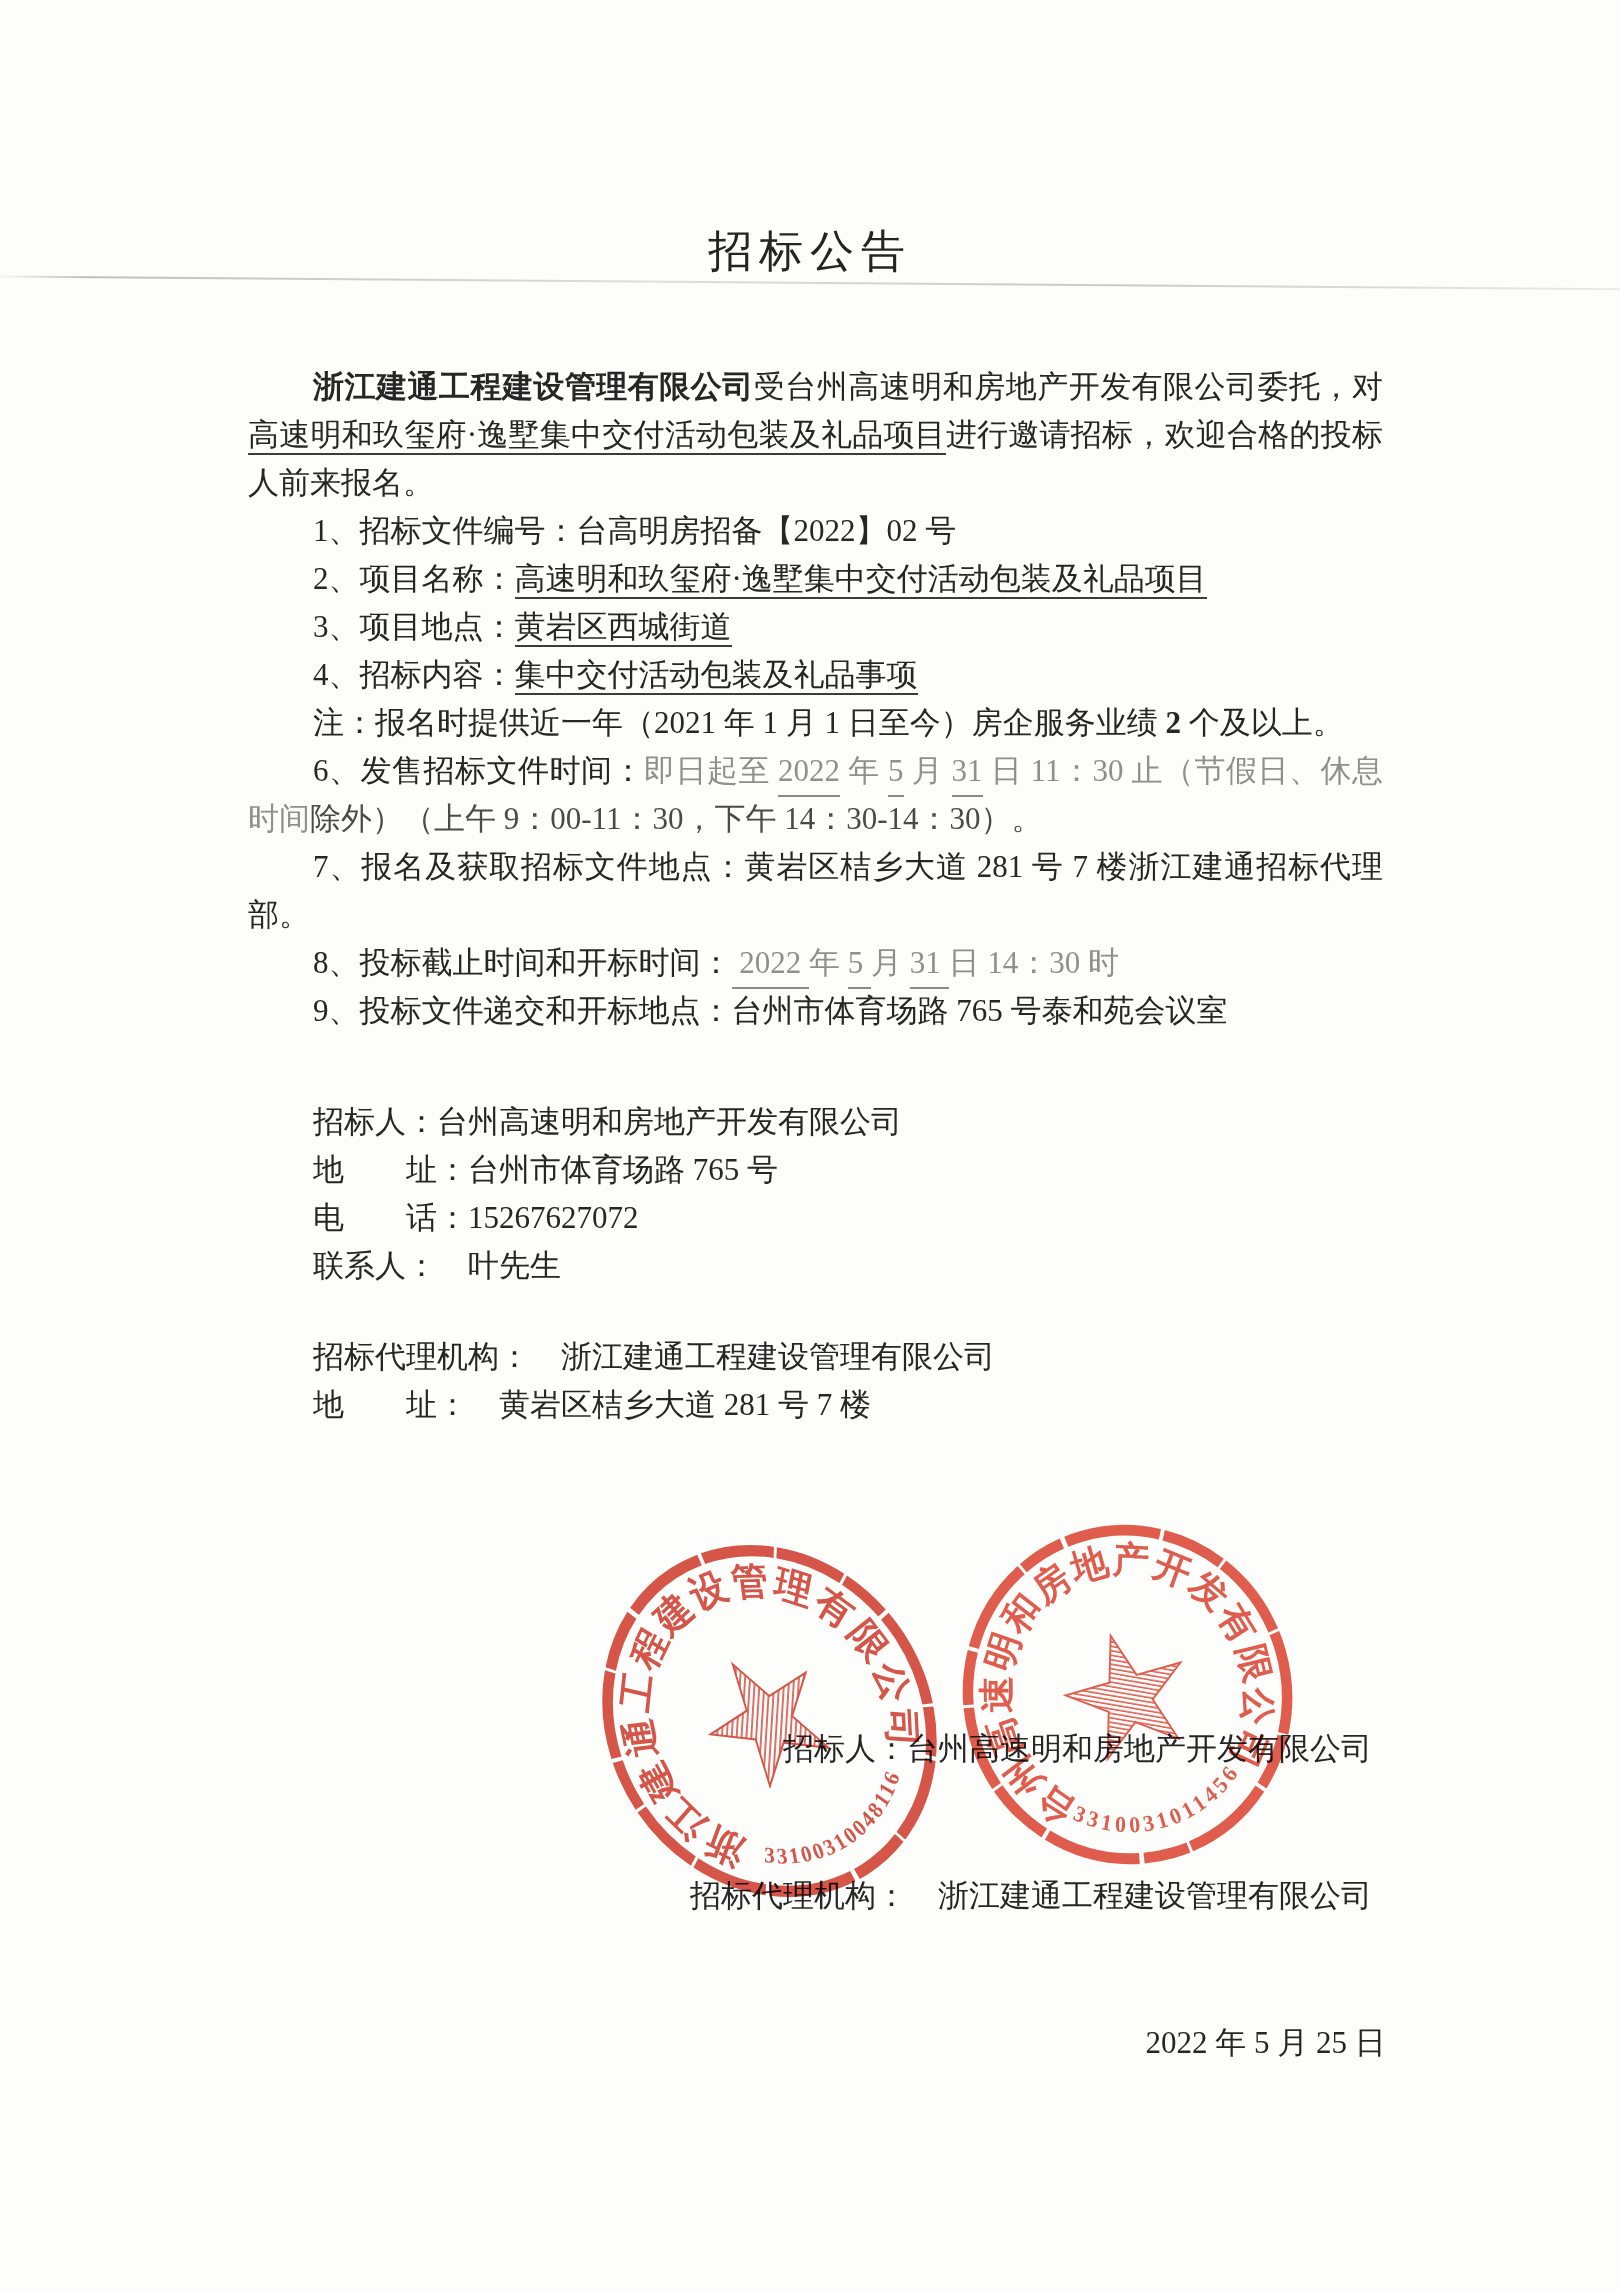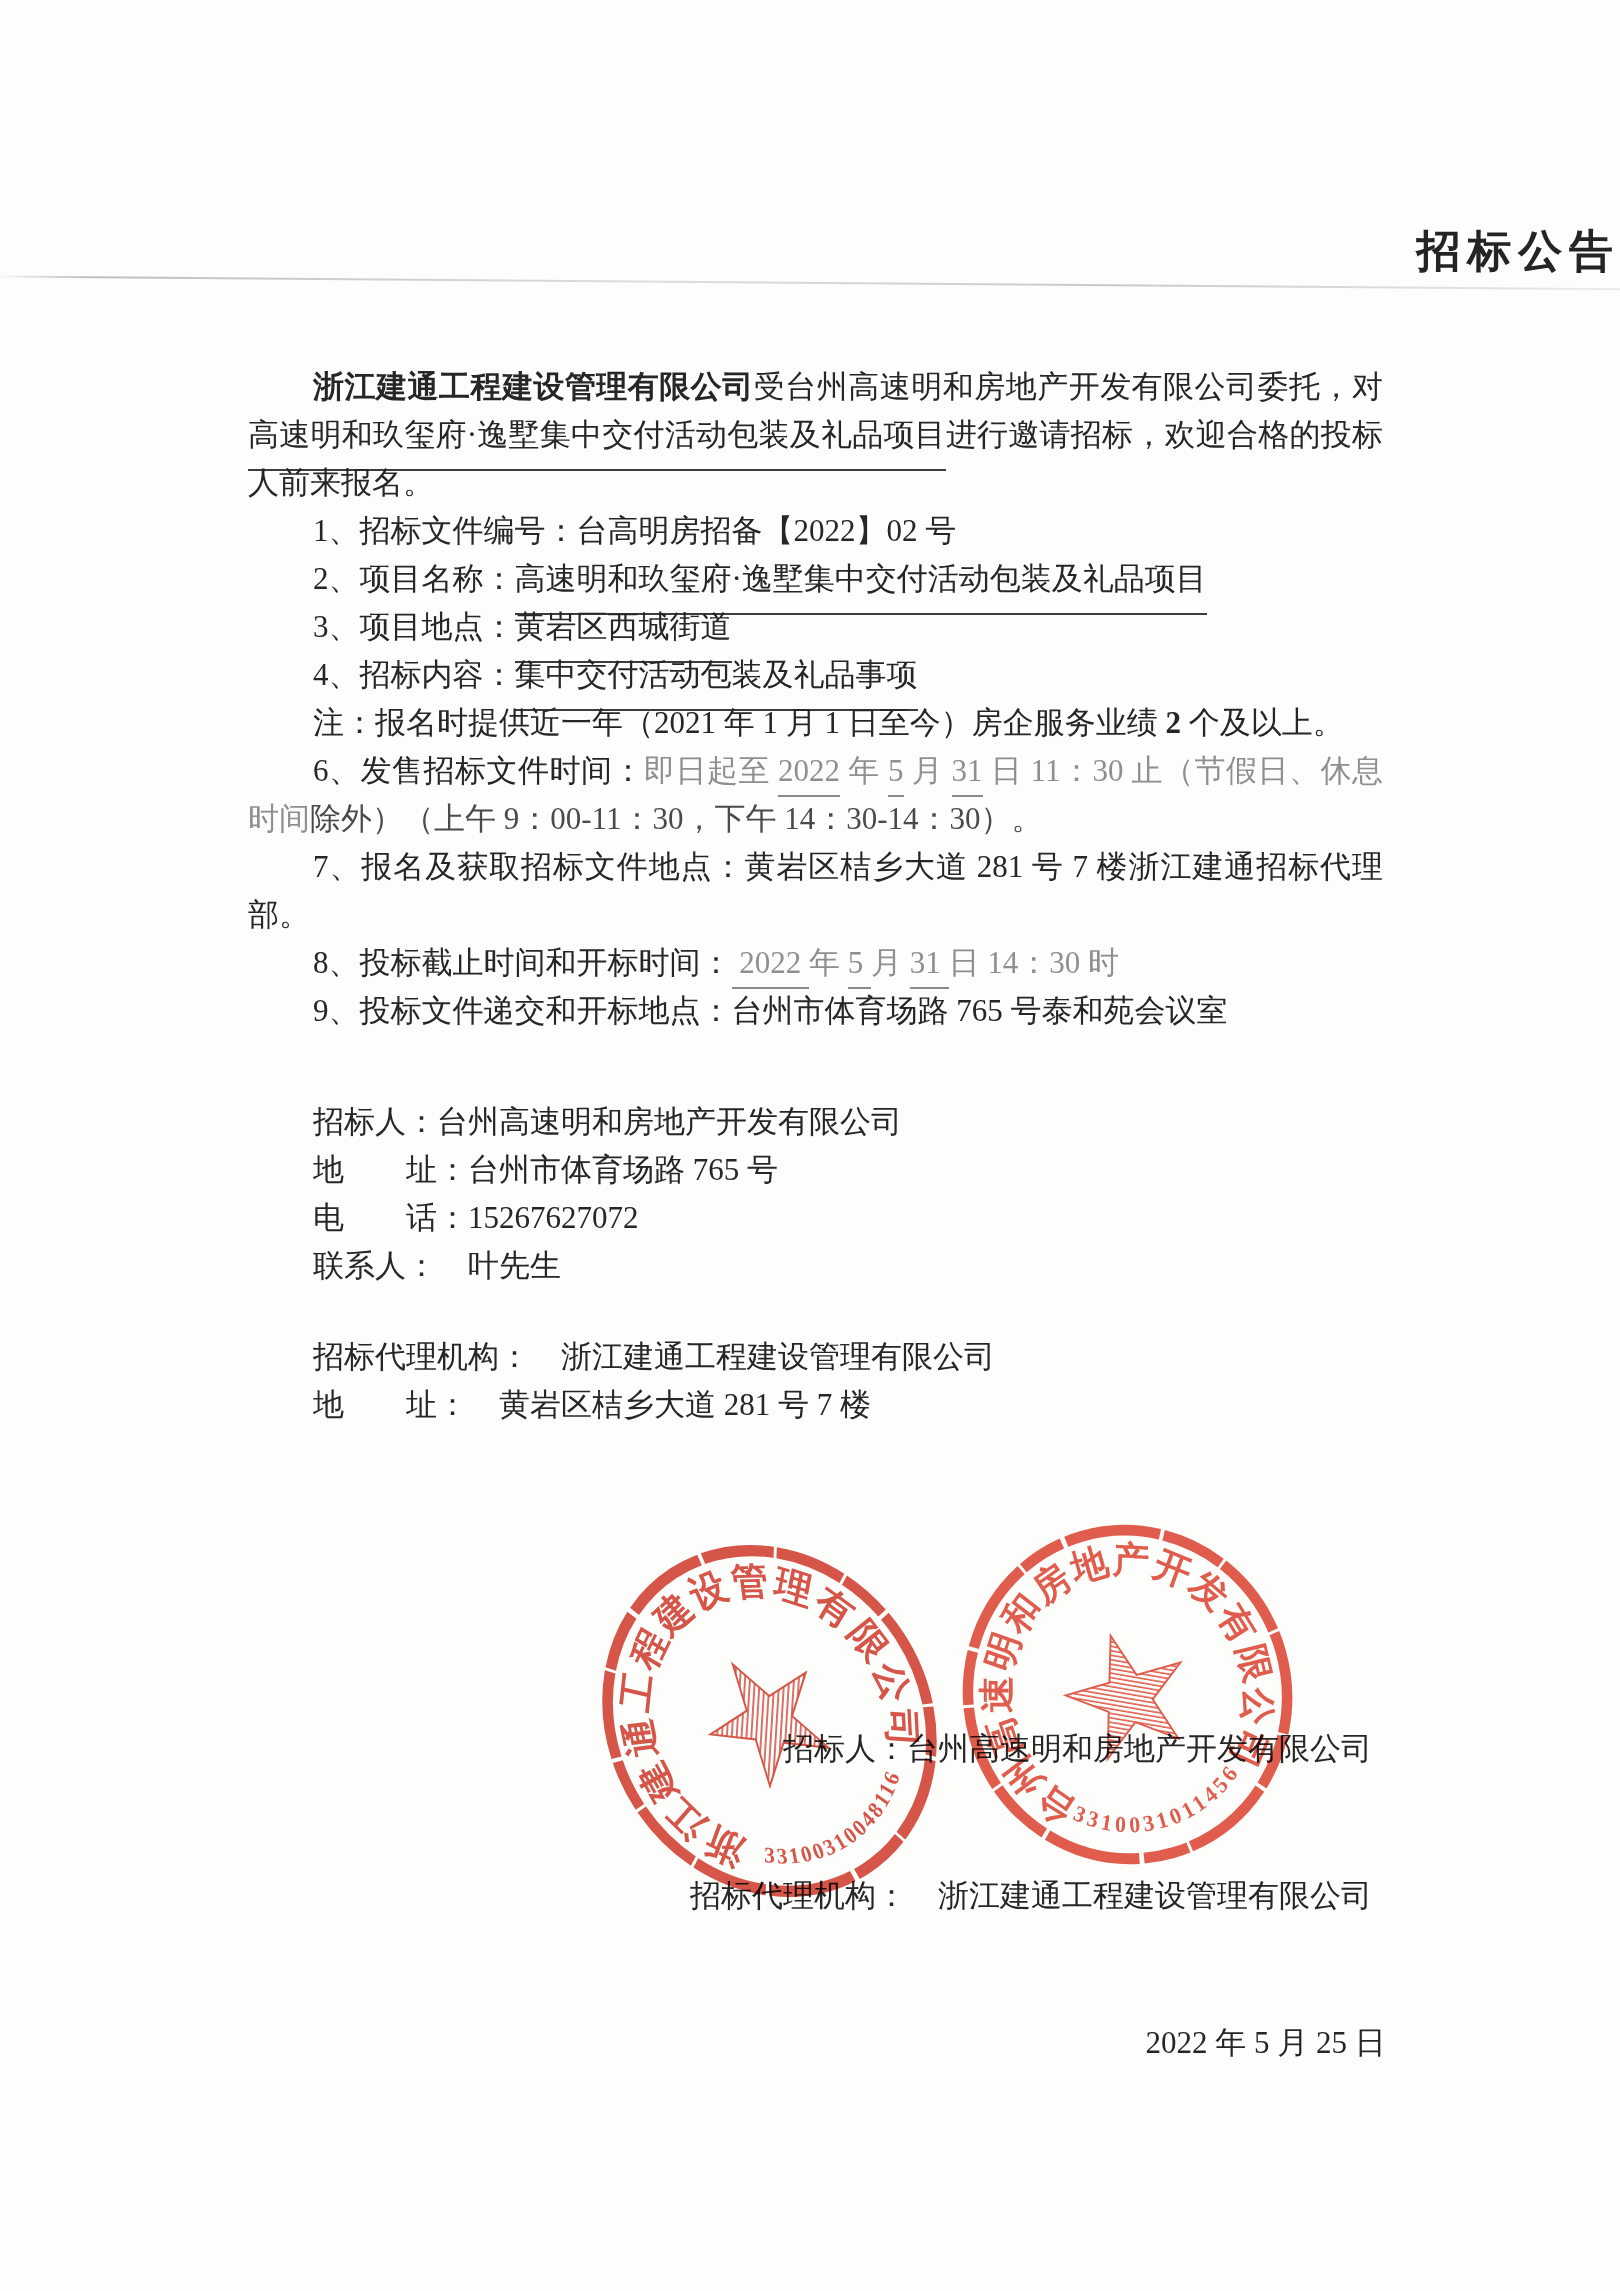--- a/index.html
+++ b/index.html
@@ -4,41 +4,41 @@
 <style>
   html,body { margin:0; padding:0; background:#ffffff; }
   .page {
     position:relative; width:1620px; height:2292px;
     background:#fdfdfc; overflow:hidden;
     font-family:"Liberation Serif","DejaVu Serif",serif;
     color:#262626;
   }
   .doc-title {
     position:absolute; top:222px; left:0; width:100%;
-    text-align:right; font-size:44px; font-weight:700;
+    text-align:center; font-size:44px; font-weight:400;
     letter-spacing:6.9px; color:#242424;
   }
   .scanline {
     position:absolute; top:282px; left:-9.8px; width:1647px; height:2px;
     background:linear-gradient(90deg,
       rgba(130,130,130,0) 0%,
       rgba(140,140,140,.55) 6%,
       rgba(150,150,150,.30) 40%,
       rgba(150,150,150,.50) 68%,
       rgba(160,160,160,.18) 100%);
     transform:rotate(0.45deg);
   }
   .body-col {
     position:absolute; left:248px; top:363px; width:1135px;
     font-size:31px; line-height:48px; text-align:justify;
   }
   .para { margin:0; text-indent:65px; white-space:pre-wrap; }
   .blk  { margin:0; padding-left:65px; white-space:pre-wrap; }
   .bold { font-weight:700; }
-  .ul       { border-bottom:2px solid #3c3c3c; padding-bottom:17px; }
+  .ul       { border-bottom:2px solid #3c3c3c; padding-bottom:1px; }
   .light    { color:#8f8f8f; }
   .ul-light { border-bottom:2px solid #8a8a8a; padding-bottom:7px; color:#8f8f8f; }
   .semidark { color:#4a4a4a; }
   .tenderer-block { margin-top:63px; }
   .agency-block   { margin-top:43px; }
   .signoff {
     position:absolute; top:1626px; right:248px;
     font-size:31px; line-height:49px; text-align:right; white-space:pre-wrap;
   }
   .signoff .date-line { margin-right:-13.7px; }

